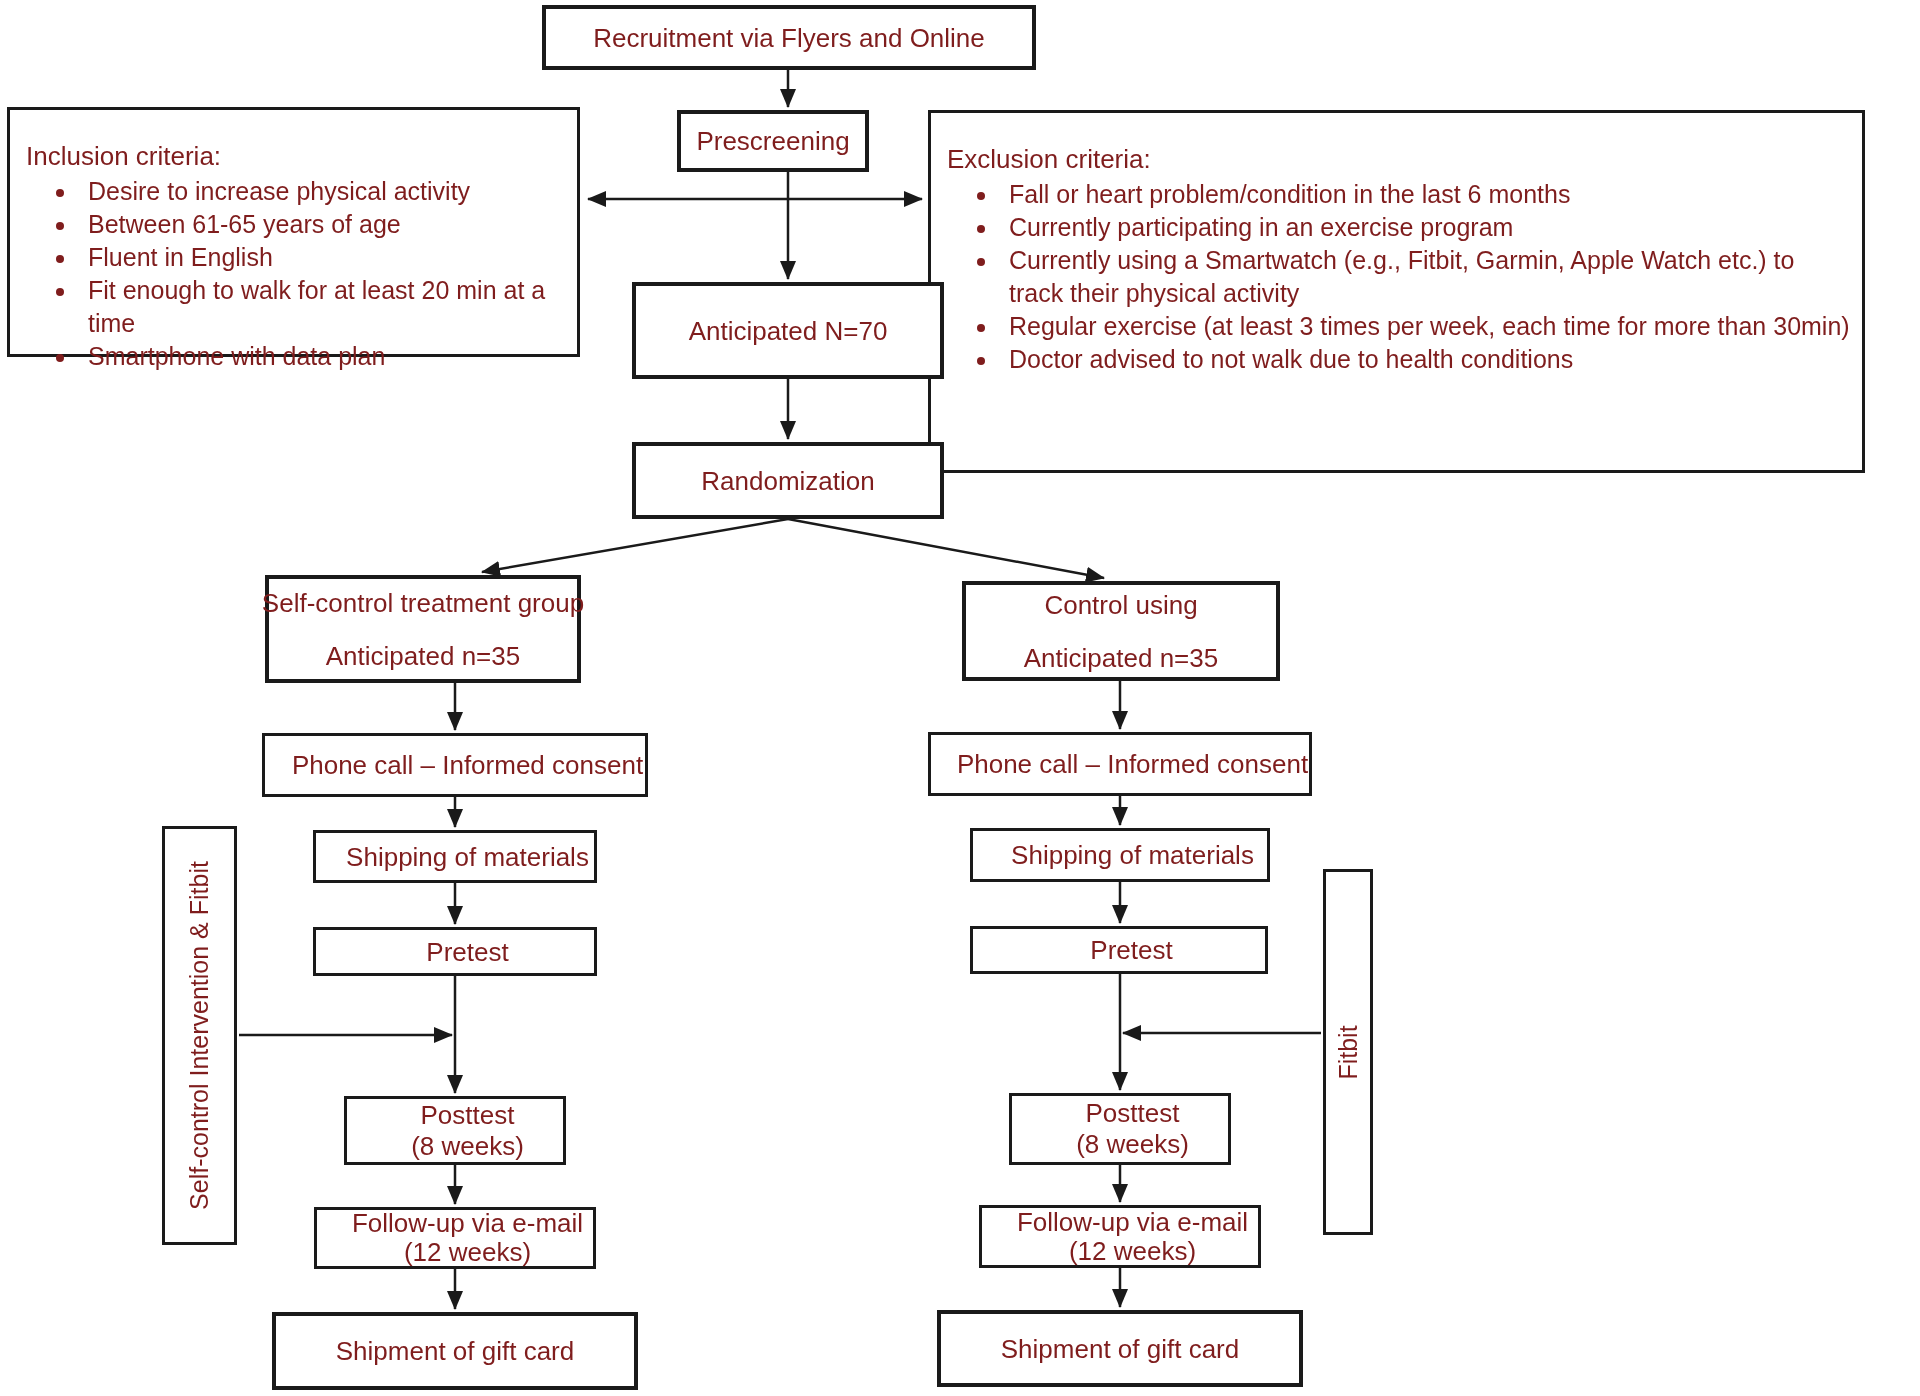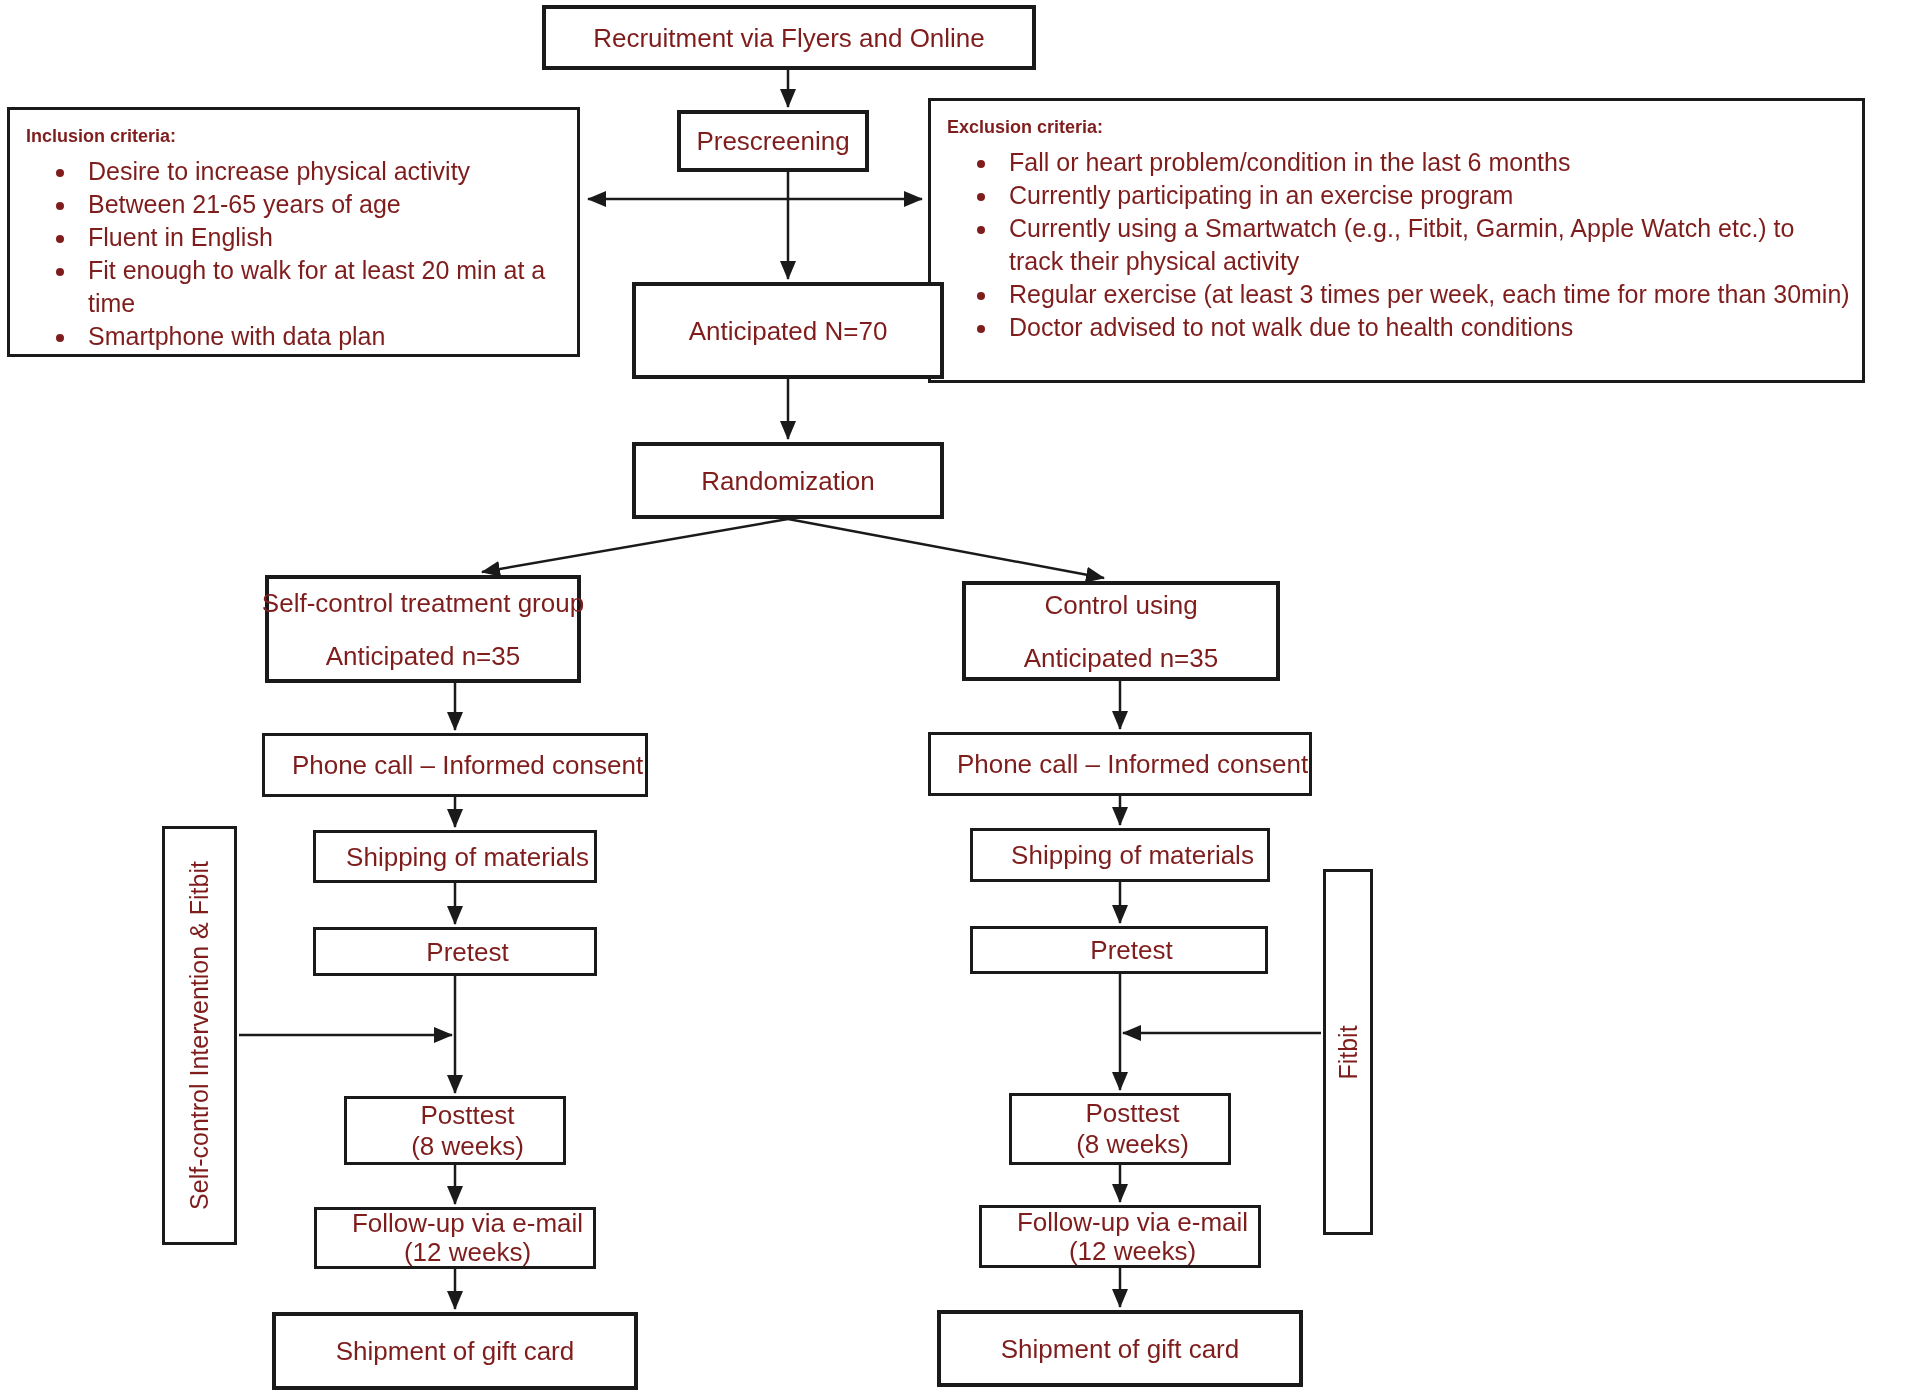--- a/index.html
+++ b/index.html
@@ -31,21 +31,21 @@
   .node .l2{line-height:33px;margin-top:20px;}
   .crit{
     position:absolute;
     box-sizing:border-box;
     background:#ffffff;
     border:3px solid #1a1a1a;
     z-index:2;
     padding:10px 12px 8px 16px;
     text-align:left;
   }
-  .crit-title{font-weight:bold;font-size:18px;line-height:32px;}
+  .crit-title{font-weight:normal;font-size:26px;line-height:32px;margin-top:20px;}
   .crit ul{margin:3px 0 0 0;padding-left:52px;list-style:disc outside;}
   .crit li{font-size:25px;line-height:33px;padding-left:10px;}
   .vbox{
     position:absolute;
     box-sizing:border-box;
     background:#ffffff;
     border:3px solid #1a1a1a;
     display:flex;align-items:center;justify-content:center;
     z-index:2;
   }
@@ -98,28 +98,28 @@
   </div>
 
   <div class="node" style="left:677px;top:110px;width:192px;height:62px;">
     <div>Prescreening</div>
   </div>
 
   <div class="crit" style="left:7px;top:107px;width:573px;height:250px;">
     <div class="crit-title">Inclusion criteria:</div>
     <ul>
       <li>Desire to increase physical activity</li>
-      <li>Between 21-65 years of age</li>
+      <li>Between 61-65 years of age</li>
       <li>Fluent in English</li>
       <li>Fit enough to walk for at least 20 min at a time</li>
       <li>Smartphone with data plan</li>
     </ul>
   </div>
 
-  <div class="crit" style="left:928px;top:98px;width:937px;height:285px;">
+  <div class="crit" style="left:928px;top:110px;width:937px;height:363px;">
     <div class="crit-title">Exclusion criteria:</div>
     <ul>
       <li>Fall or heart problem/condition in the last 6 months</li>
       <li>Currently participating in an exercise program</li>
       <li>Currently using a Smartwatch (e.g., Fitbit, Garmin, Apple Watch etc.) to track their physical activity</li>
       <li>Regular exercise (at least 3 times per week, each time for more than 30min)</li>
       <li>Doctor advised to not walk due to health conditions</li>
     </ul>
   </div>
 

